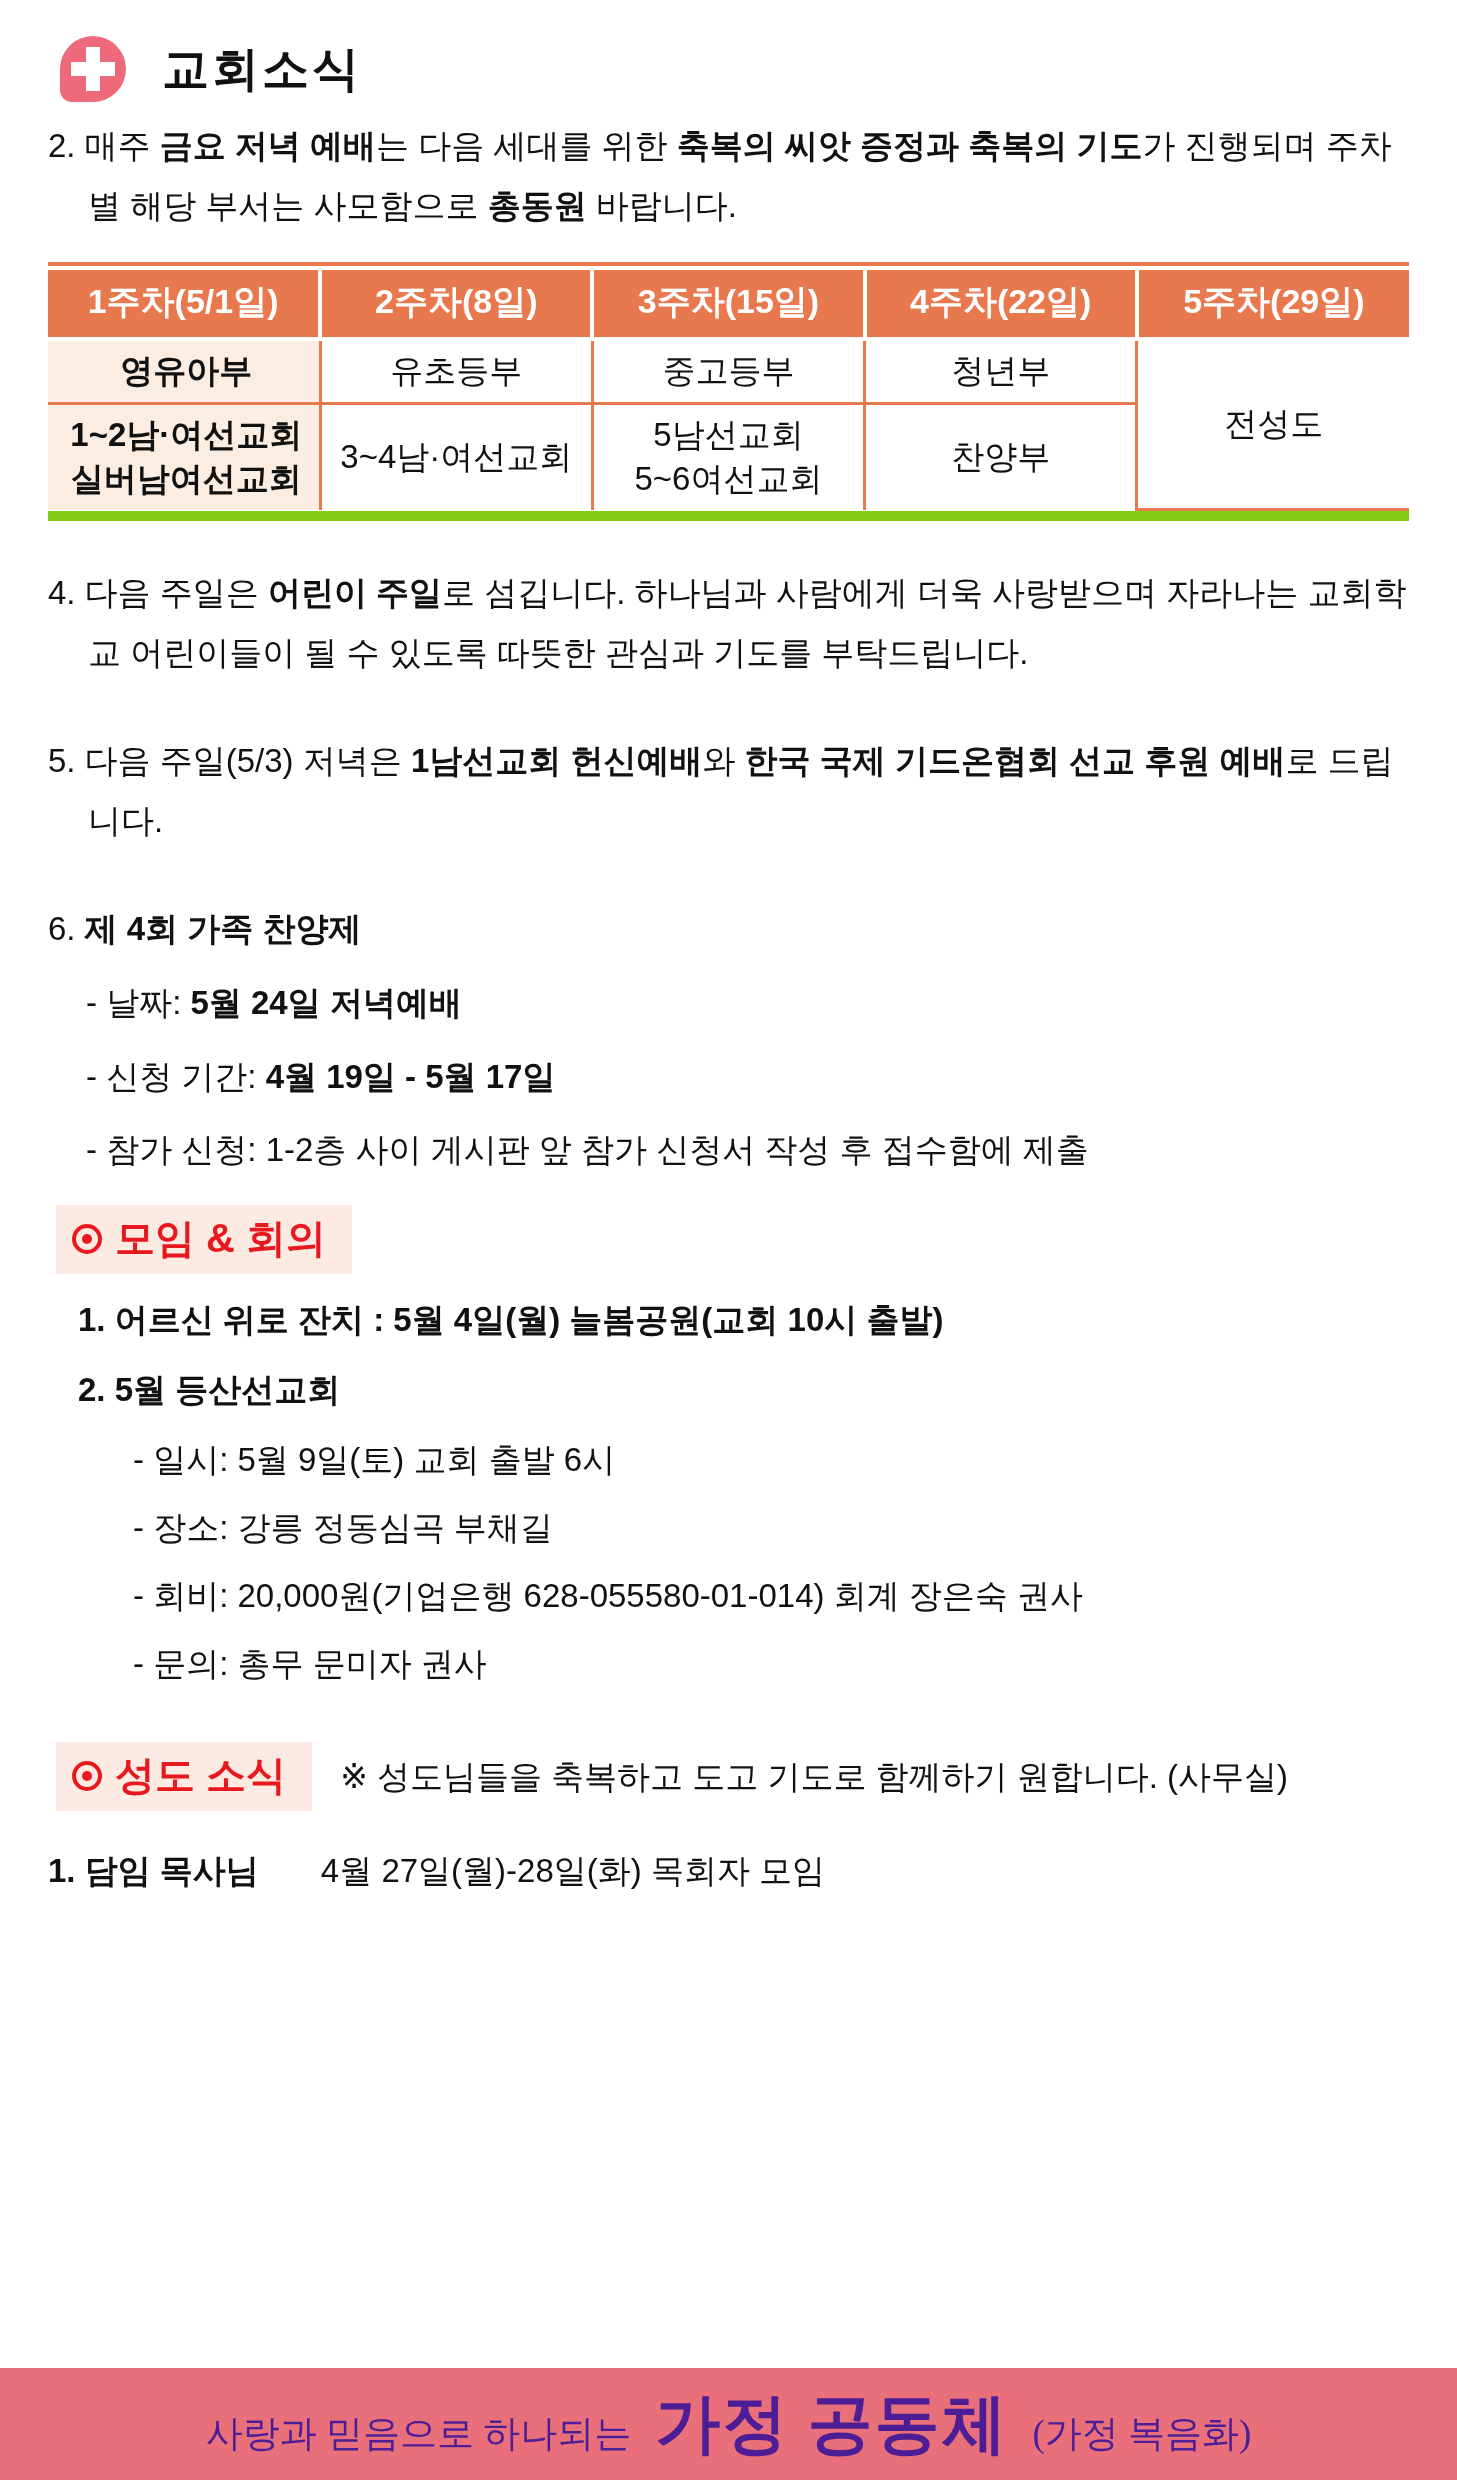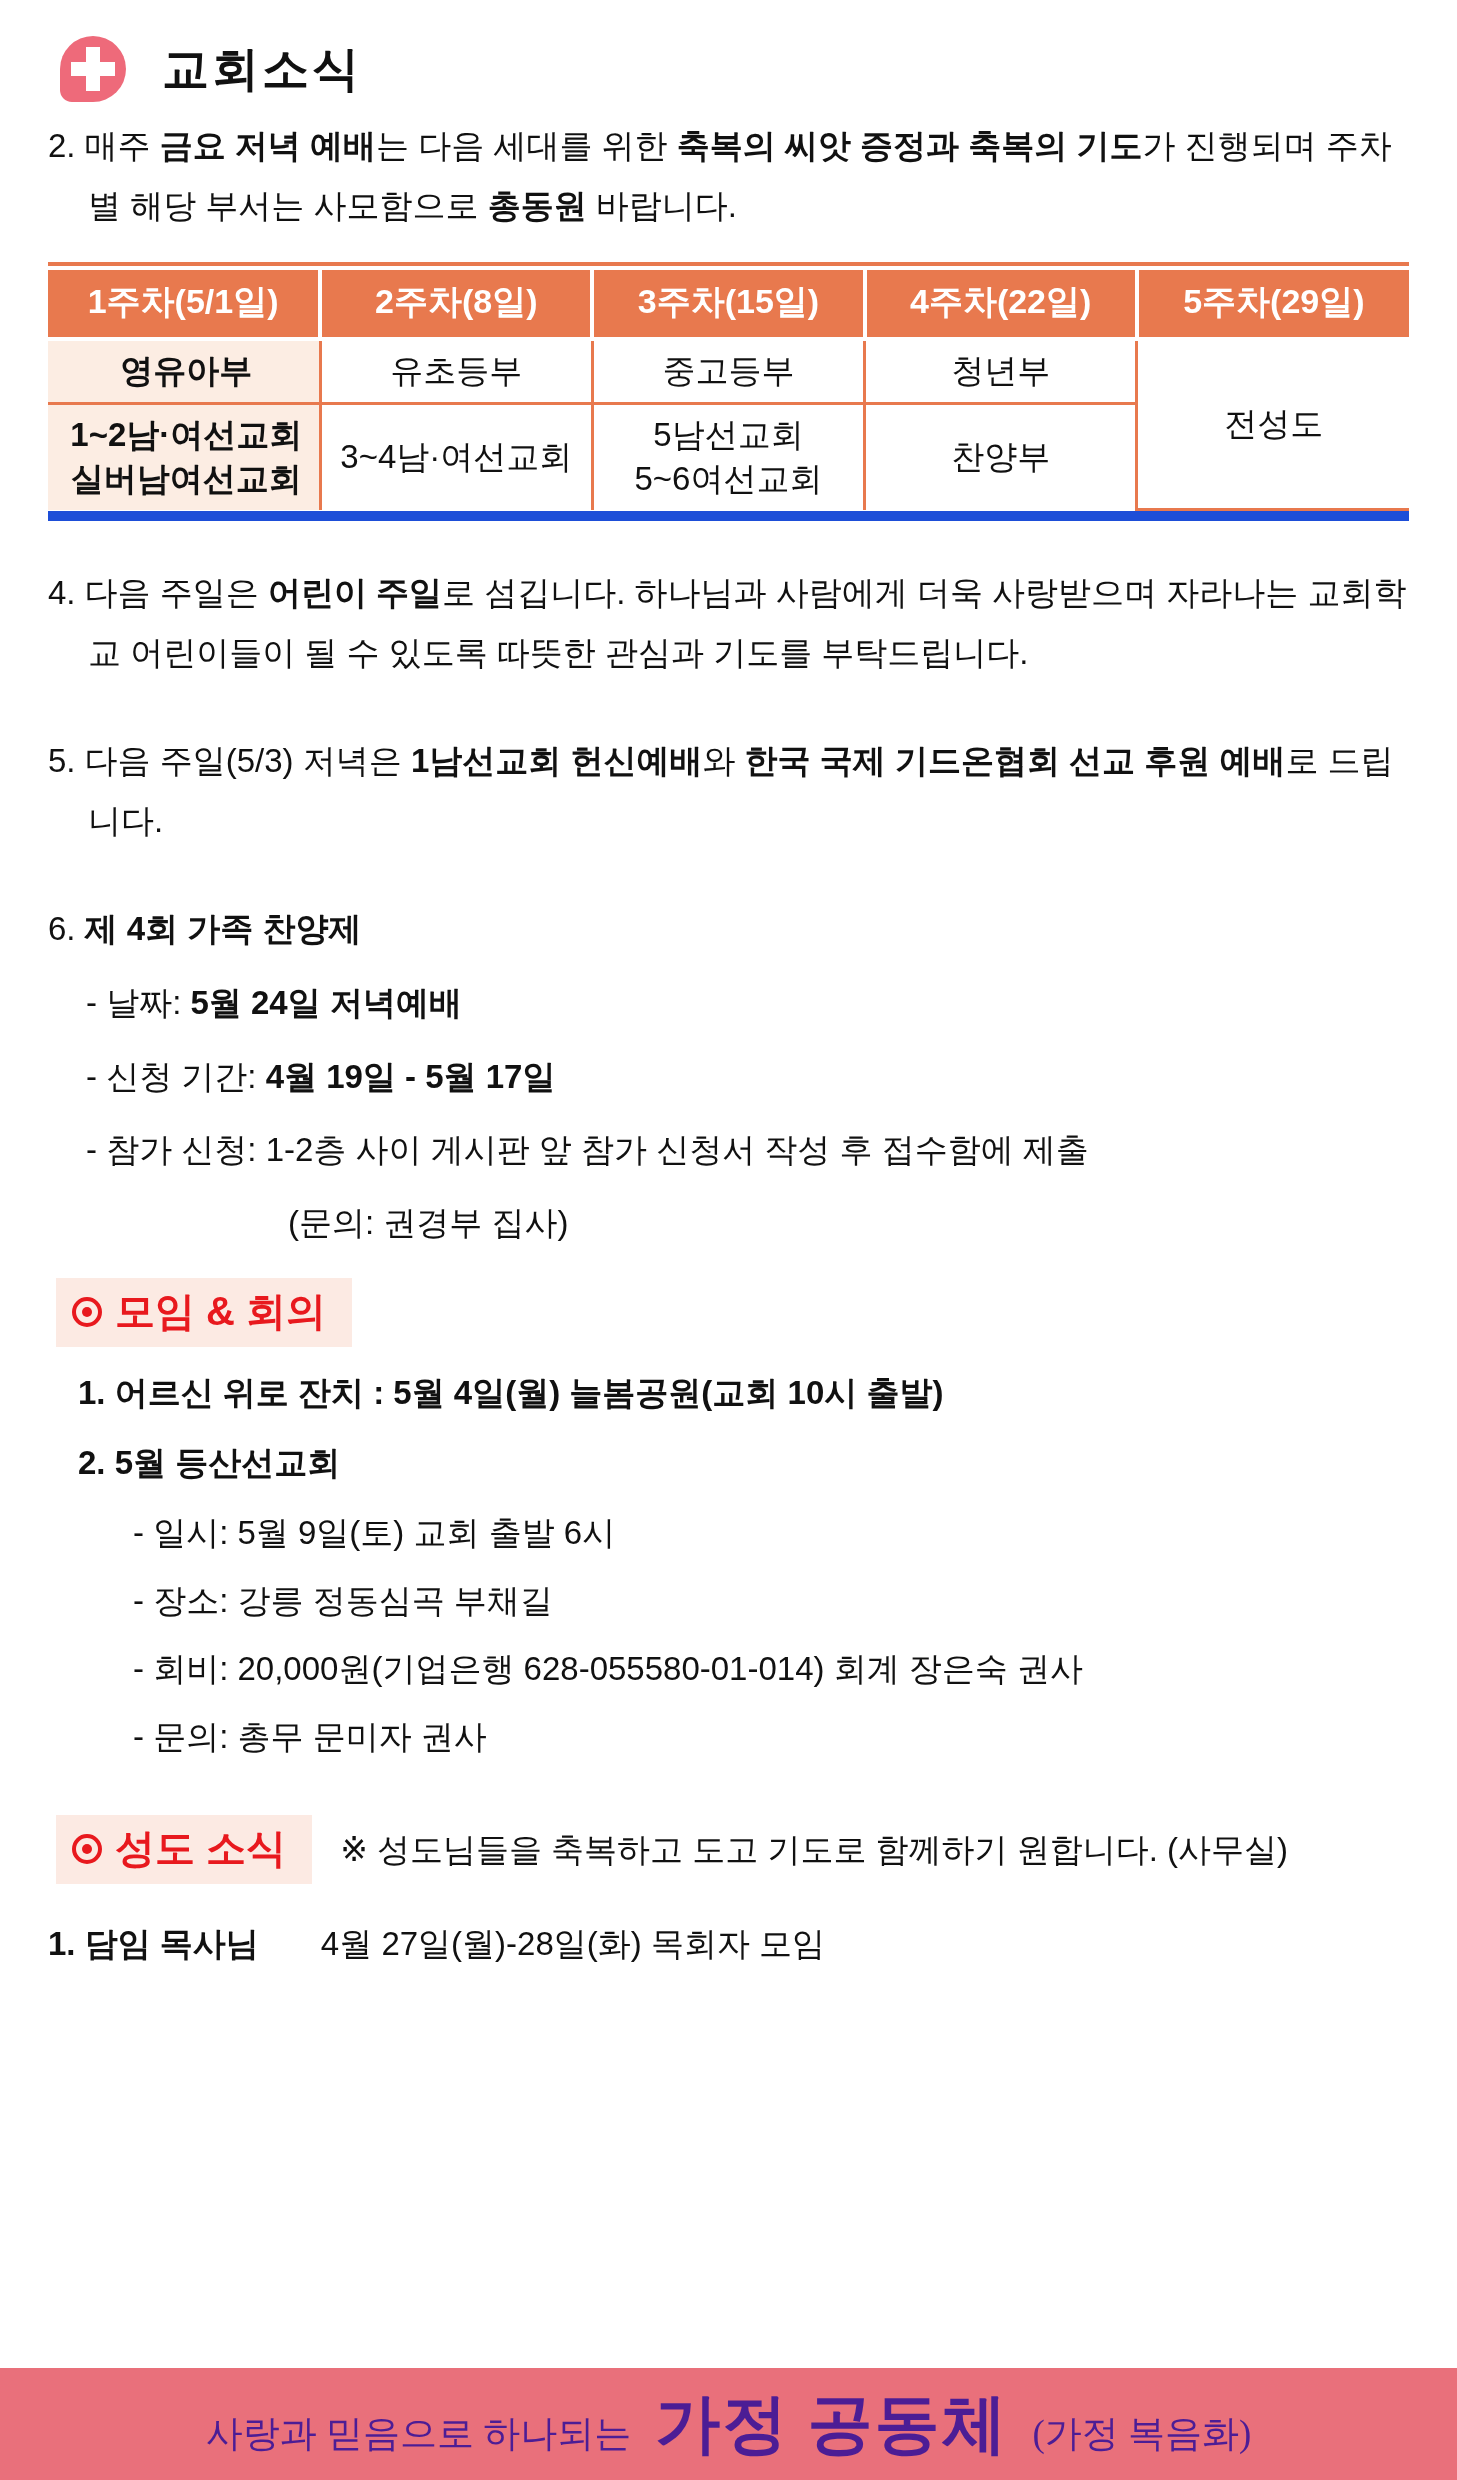--- a/index.html
+++ b/index.html
@@ -26,21 +26,21 @@
   
   .item {
     font-size: 33px; line-height: 1.82; margin: 0 0 48px 0;
     padding-left: 40px; text-indent: -40px;
   }
   .item .num { margin-right: 9px; }
   .b, .item .b { font-weight: 700; }
   .gap { margin-left: 62px; }
 
   
-  .sched-wrap { margin: 26px 0 42px 0; border-bottom: 10px solid #1d4ed8; }
+  .sched-wrap { margin: 26px 0 42px 0; border-bottom: 10px solid #84cc16; }
   .sched-topline { height: 4px; background: #E8794E; margin-bottom: 4px; }
   table.sched { width: 100%; border-collapse: collapse; text-align: center; table-layout: fixed; }
   .sched th {
     background: #E8794E; color: #fff; font-size: 34px; font-weight: 700;
     padding: 9px 0 12px 0; border-right: 4px solid #ffffff; border-bottom: 4px solid #ffffff;
   }
   .sched th:last-child { border-right: none; }
   .sched td {
     font-size: 33px; font-weight: 400; vertical-align: middle;
     border-right: 3px solid #E8794E; padding: 8px 0; line-height: 1.35;
@@ -140,21 +140,20 @@
   </div>
 
   <div class="item"><span class="num">4.</span><span><span>다음 주일은 </span><span class="b">어린이 주일</span><span>로 섬깁니다. 하나님과 사람에게 더욱 사랑받으며 자라나는 교회학교 어린이들이 될 수 있도록 따뜻한 관심과 기도를 부탁드립니다.</span></span></div>
   <div class="item"><span class="num">5.</span><span><span>다음 주일(5/3) 저녁은 </span><span class="b">1남선교회 헌신예배</span><span>와 </span><span class="b">한국 국제 기드온협회 선교 후원 예배</span><span>로 드립니다.</span></span></div>
   <div class="item" style="margin-bottom:14px;"><span class="num">6.</span><span><span class="b">제 4회 가족 찬양제</span></span></div>
 
   <div class="subs">
     <div class="sub"><span>- 날짜: </span><span class="b">5월 24일 저녁예배</span></div>
     <div class="sub"><span>- 신청 기간: </span><span class="b">4월 19일 - 5월 17일</span></div>
     <div class="sub"><span>- 참가 신청: 1-2층 사이 게시판 앞 참가 신청서 작성 후 접수함에 제출</span></div>
-    <div class="sub inquiry"><span>(문의: 권경부 집사)</span></div>
   </div>
 
   <div>
     <div class="chip"><span class="bullseye"></span><span>모임 &amp; 회의</span></div>
     <div class="meet-item"><span class="b">1. 어르신 위로 잔치 : 5월 4일(월) 늘봄공원(교회 10시 출발)</span></div>
     <div class="meet-item"><span class="b">2. 5월 등산선교회</span></div>
     <div class="meet-subs">
       <div class="meet-sub">- 일시: 5월 9일(토) 교회 출발 6시</div>
       <div class="meet-sub">- 장소: 강릉 정동심곡 부채길</div>
       <div class="meet-sub">- 회비: 20,000원(기업은행 628-055580-01-014) 회계 장은숙 권사</div>

